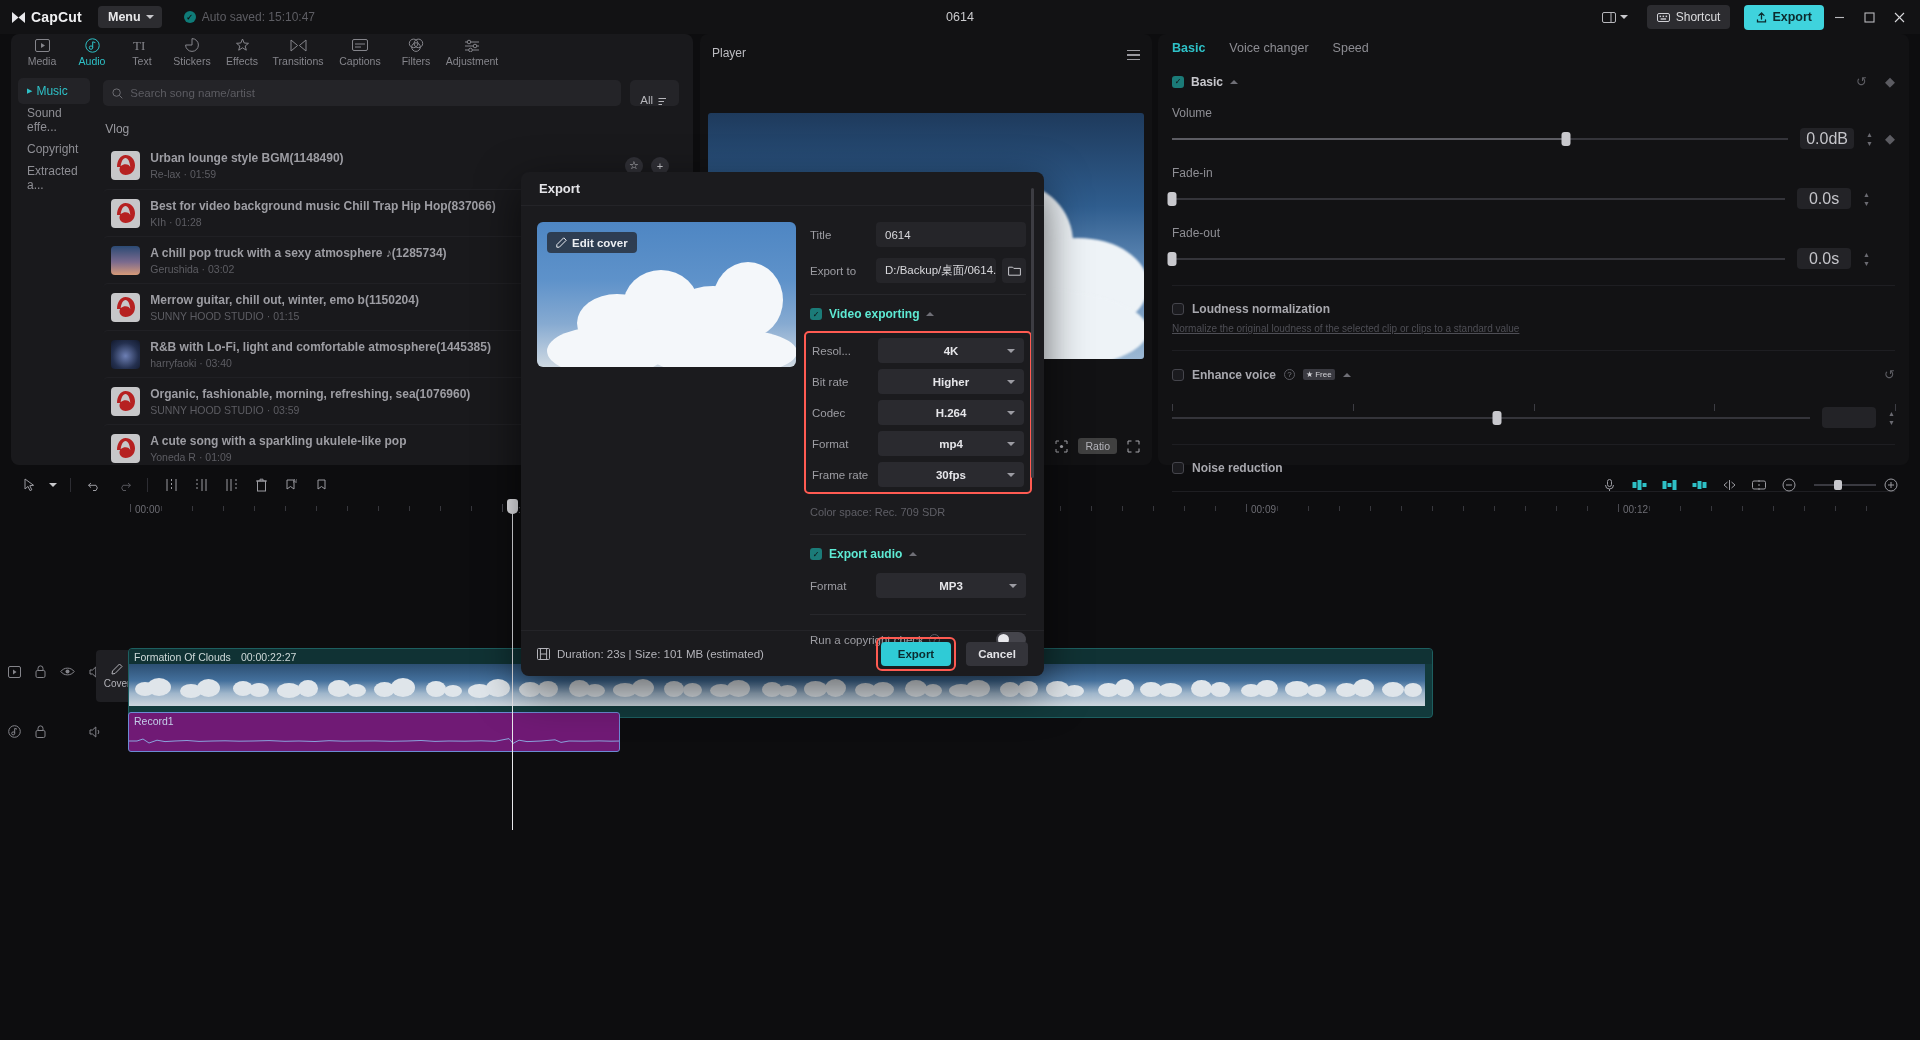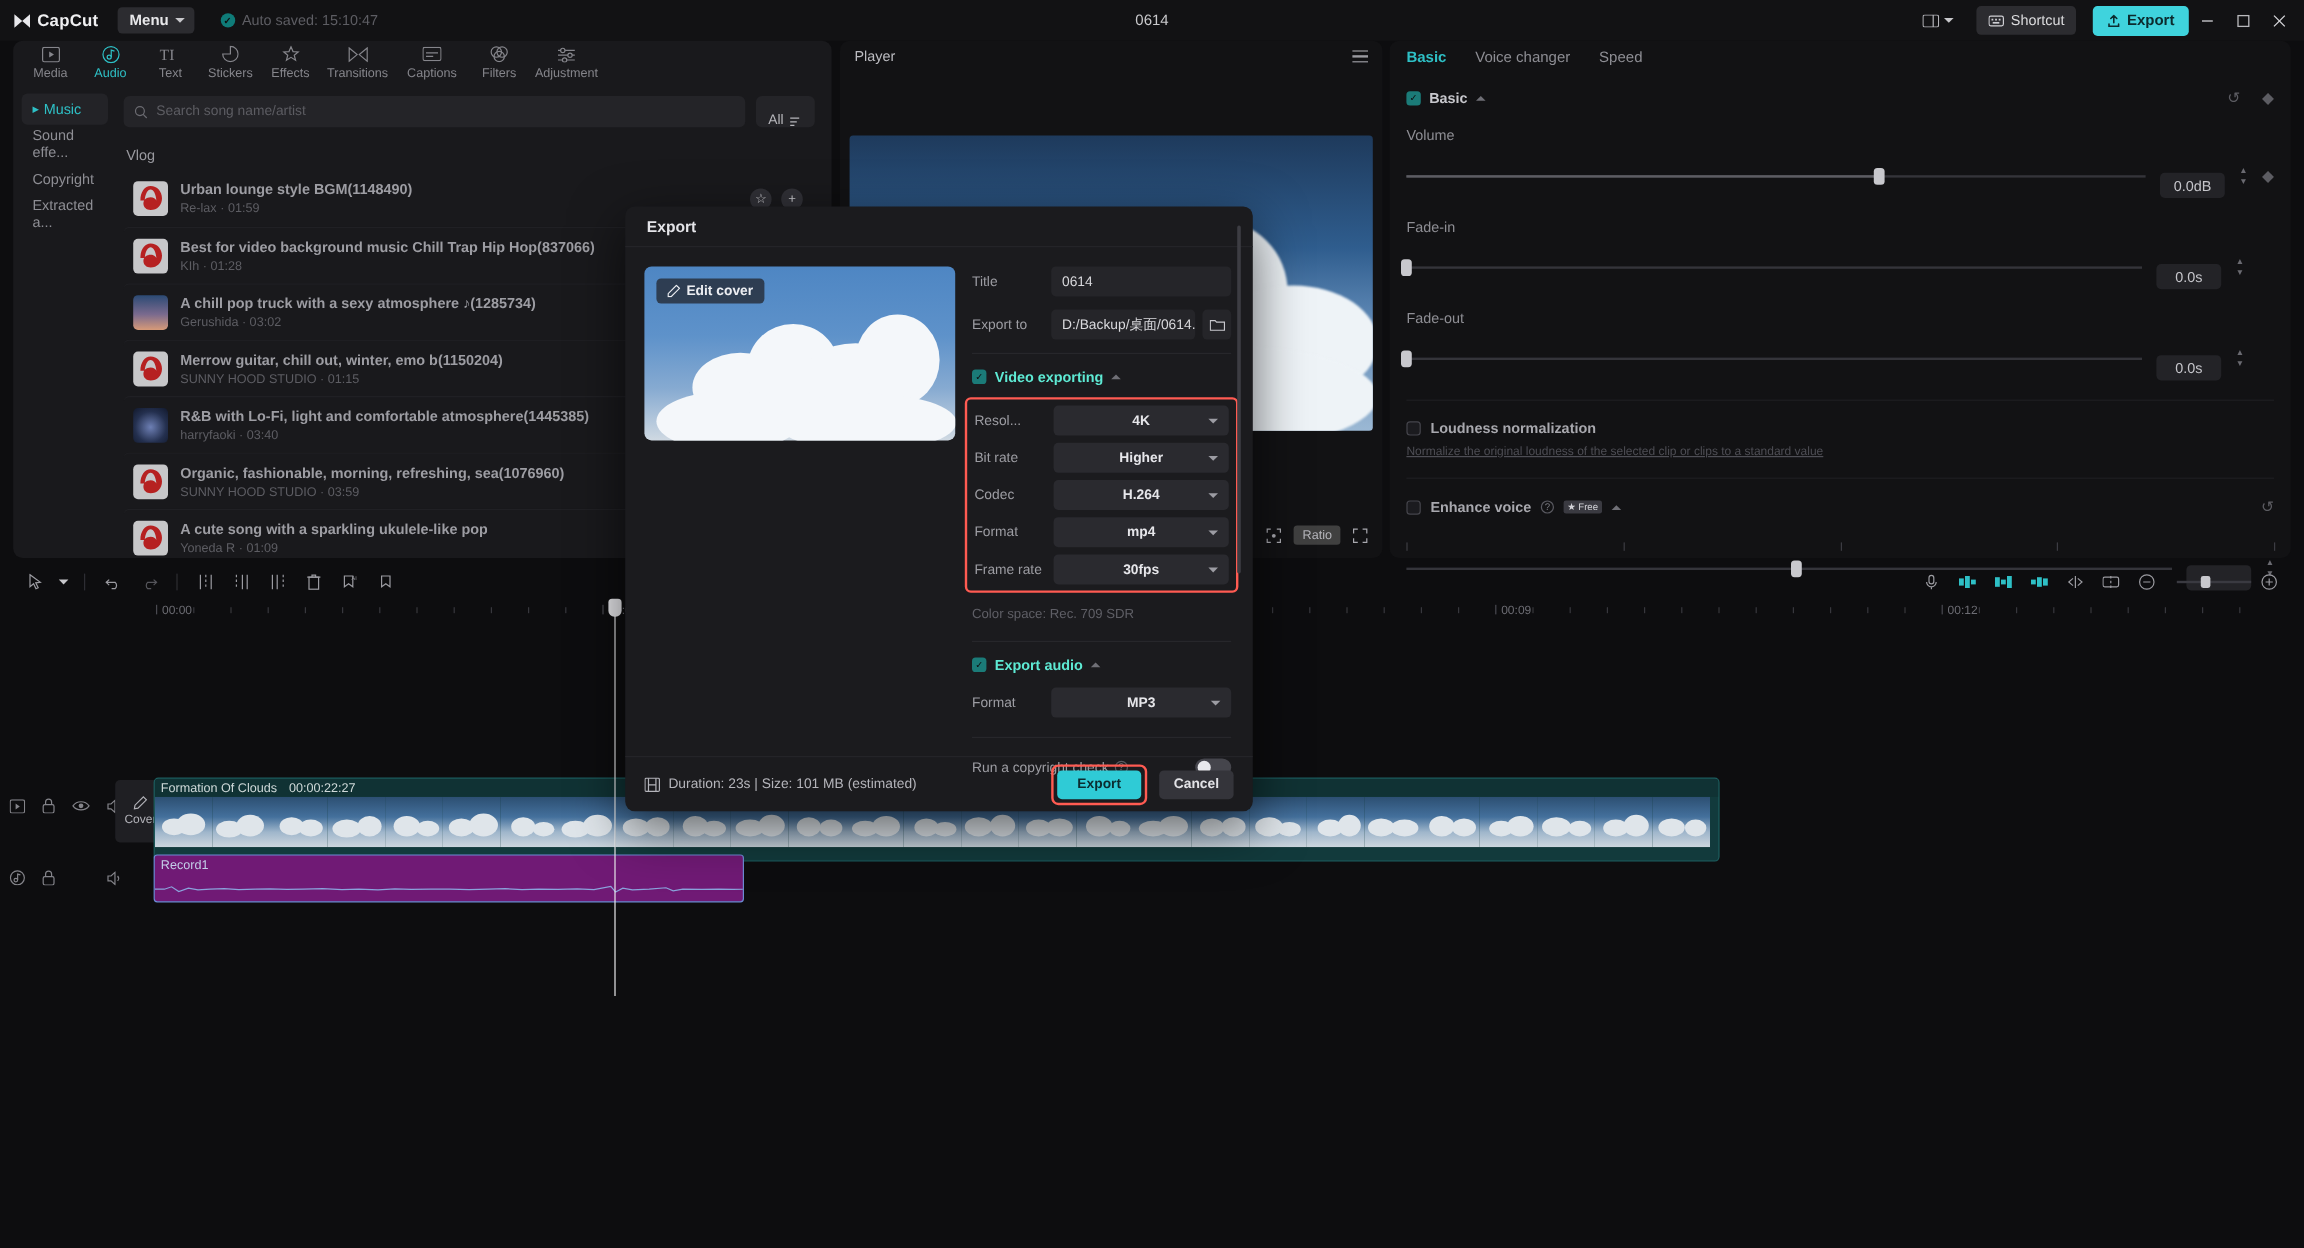--- a/index.html
+++ b/index.html
@@ -106,21 +106,21 @@
   .circ-btn {
     width: 18px; height: 18px; border-radius: 50%; background: #303036;
     display: flex; align-items: center; justify-content: center; font-size: 11px; color: #c9c9ce;
   }
 
   
   .player {
     position: absolute; left: 700px; top: 34px; width: 452px; height: 431px;
     background: #121214; border-radius: 8px;
   }
-  .player-hd { height: 26px; display: flex; align-items: center; padding: 0 12px; }
+  .player-hd { height: 26px; display: flex; align-items: flex-end; padding: 0 12px; }
   .player-hd .lbl { font-size: 12px; color: #bcbcc1; }
   .hamb { margin-left: auto; display: flex; flex-direction: column; gap: 3px; cursor: pointer; }
   .hamb i { display: block; width: 13px; height: 1.5px; background: #9a9aa0; }
   .stage {
     position: absolute; left: 8px; top: 79px; width: 436px; height: 246px;
     border-radius: 3px; overflow: hidden;
     background: linear-gradient(180deg,#1e3a5c 0%,#2f5d8e 38%,#5d87b4 62%,#9bb8d4 100%);
   }
   .cloud-a { position: absolute; border-radius: 50%; background: #eef3f7; filter: blur(1px); }
   .player-ctl {
@@ -147,21 +147,21 @@
   .grp-head .t { font-size: 12px; font-weight: 700; color: #c7c7cc; }
   .chev-up { width:0;height:0;border-left:4px solid transparent;border-right:4px solid transparent;border-bottom:4px solid #6f6f76; }
   .grp-icons { margin-left: auto; display: flex; gap: 18px; color: #5c5c62; font-size: 13px; }
   .field-lbl { font-size: 12px; color: #8e8e94; margin-top: 17px; }
   .slider-row { display: flex; align-items: center; gap: 12px; margin-top: 8px; }
   .track { flex: 1; height: 2px; background: #34343a; position: relative; }
   .track .fill { position: absolute; left: 0; top: 0; bottom: 0; background: #5c5c63; }
   .knob { position: absolute; width: 9px; height: 14px; border-radius: 3px; background: #c8c8cd; top: -6px; transform: translateX(-50%); cursor: pointer; }
   .numbox {
     width: 54px; height: 21px; background: #232327; border-radius: 4px;
-    display: flex; align-items: center; justify-content: center; font-size: 12px; color: #c5c5ca; margin-top: 16px;
+    display: flex; align-items: center; justify-content: center; font-size: 16px; color: #c5c5ca;
   }
   .stepper { display: flex; flex-direction: column; gap: 2px; color: #6a6a71; font-size: 7px; }
   .reset-ico { color: #5c5c62; font-size: 13px; }
   .divider { height: 1px; background: #1e1e22; margin: 16px 0 0 0; }
   .opt-row { display: flex; align-items: center; gap: 8px; margin-top: 16px; }
   .cbox-off { width: 12px; height: 12px; border-radius: 3px; border: 1px solid #45454c; background: #1b1b1f; cursor: pointer; }
   .opt-title { font-size: 12px; font-weight: 700; color: #a8a8ae; }
   .opt-desc { font-size: 10px; color: #4e4e55; margin-top: 7px; text-decoration: underline; }
   .badge-free {
     background: #3a3a41; border-radius: 2px; font-size: 8px; color: #d2d2d7;

